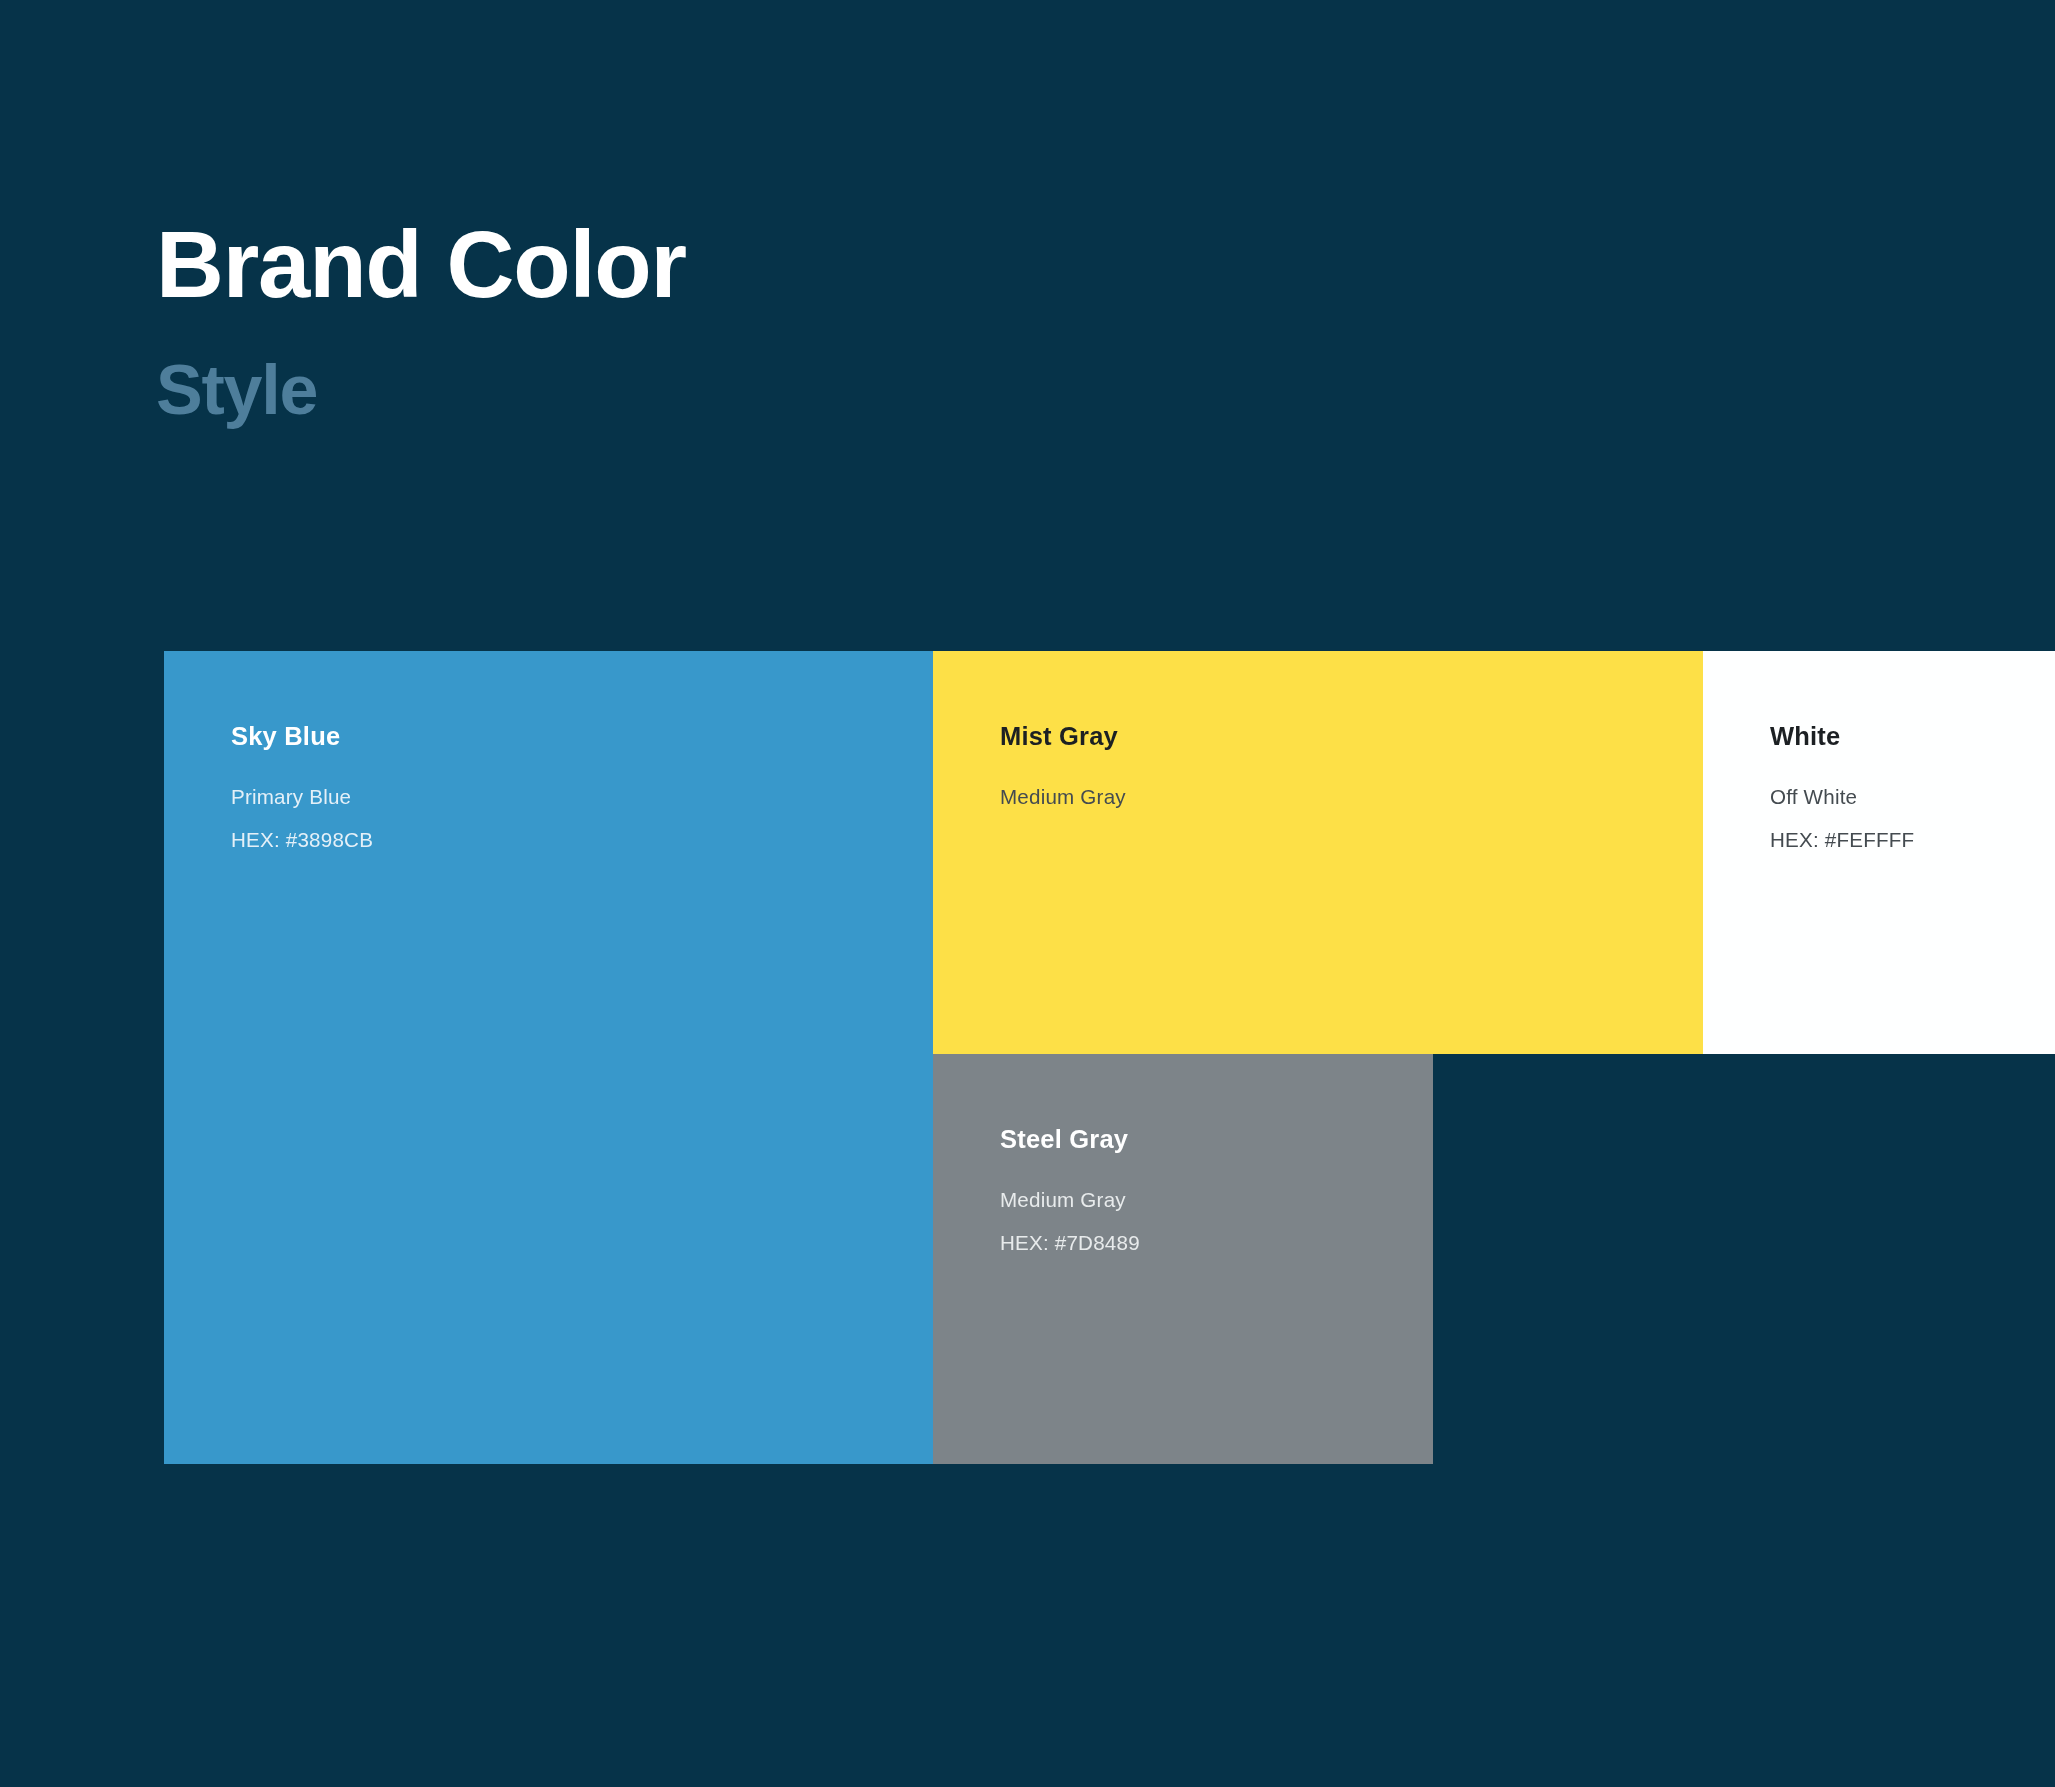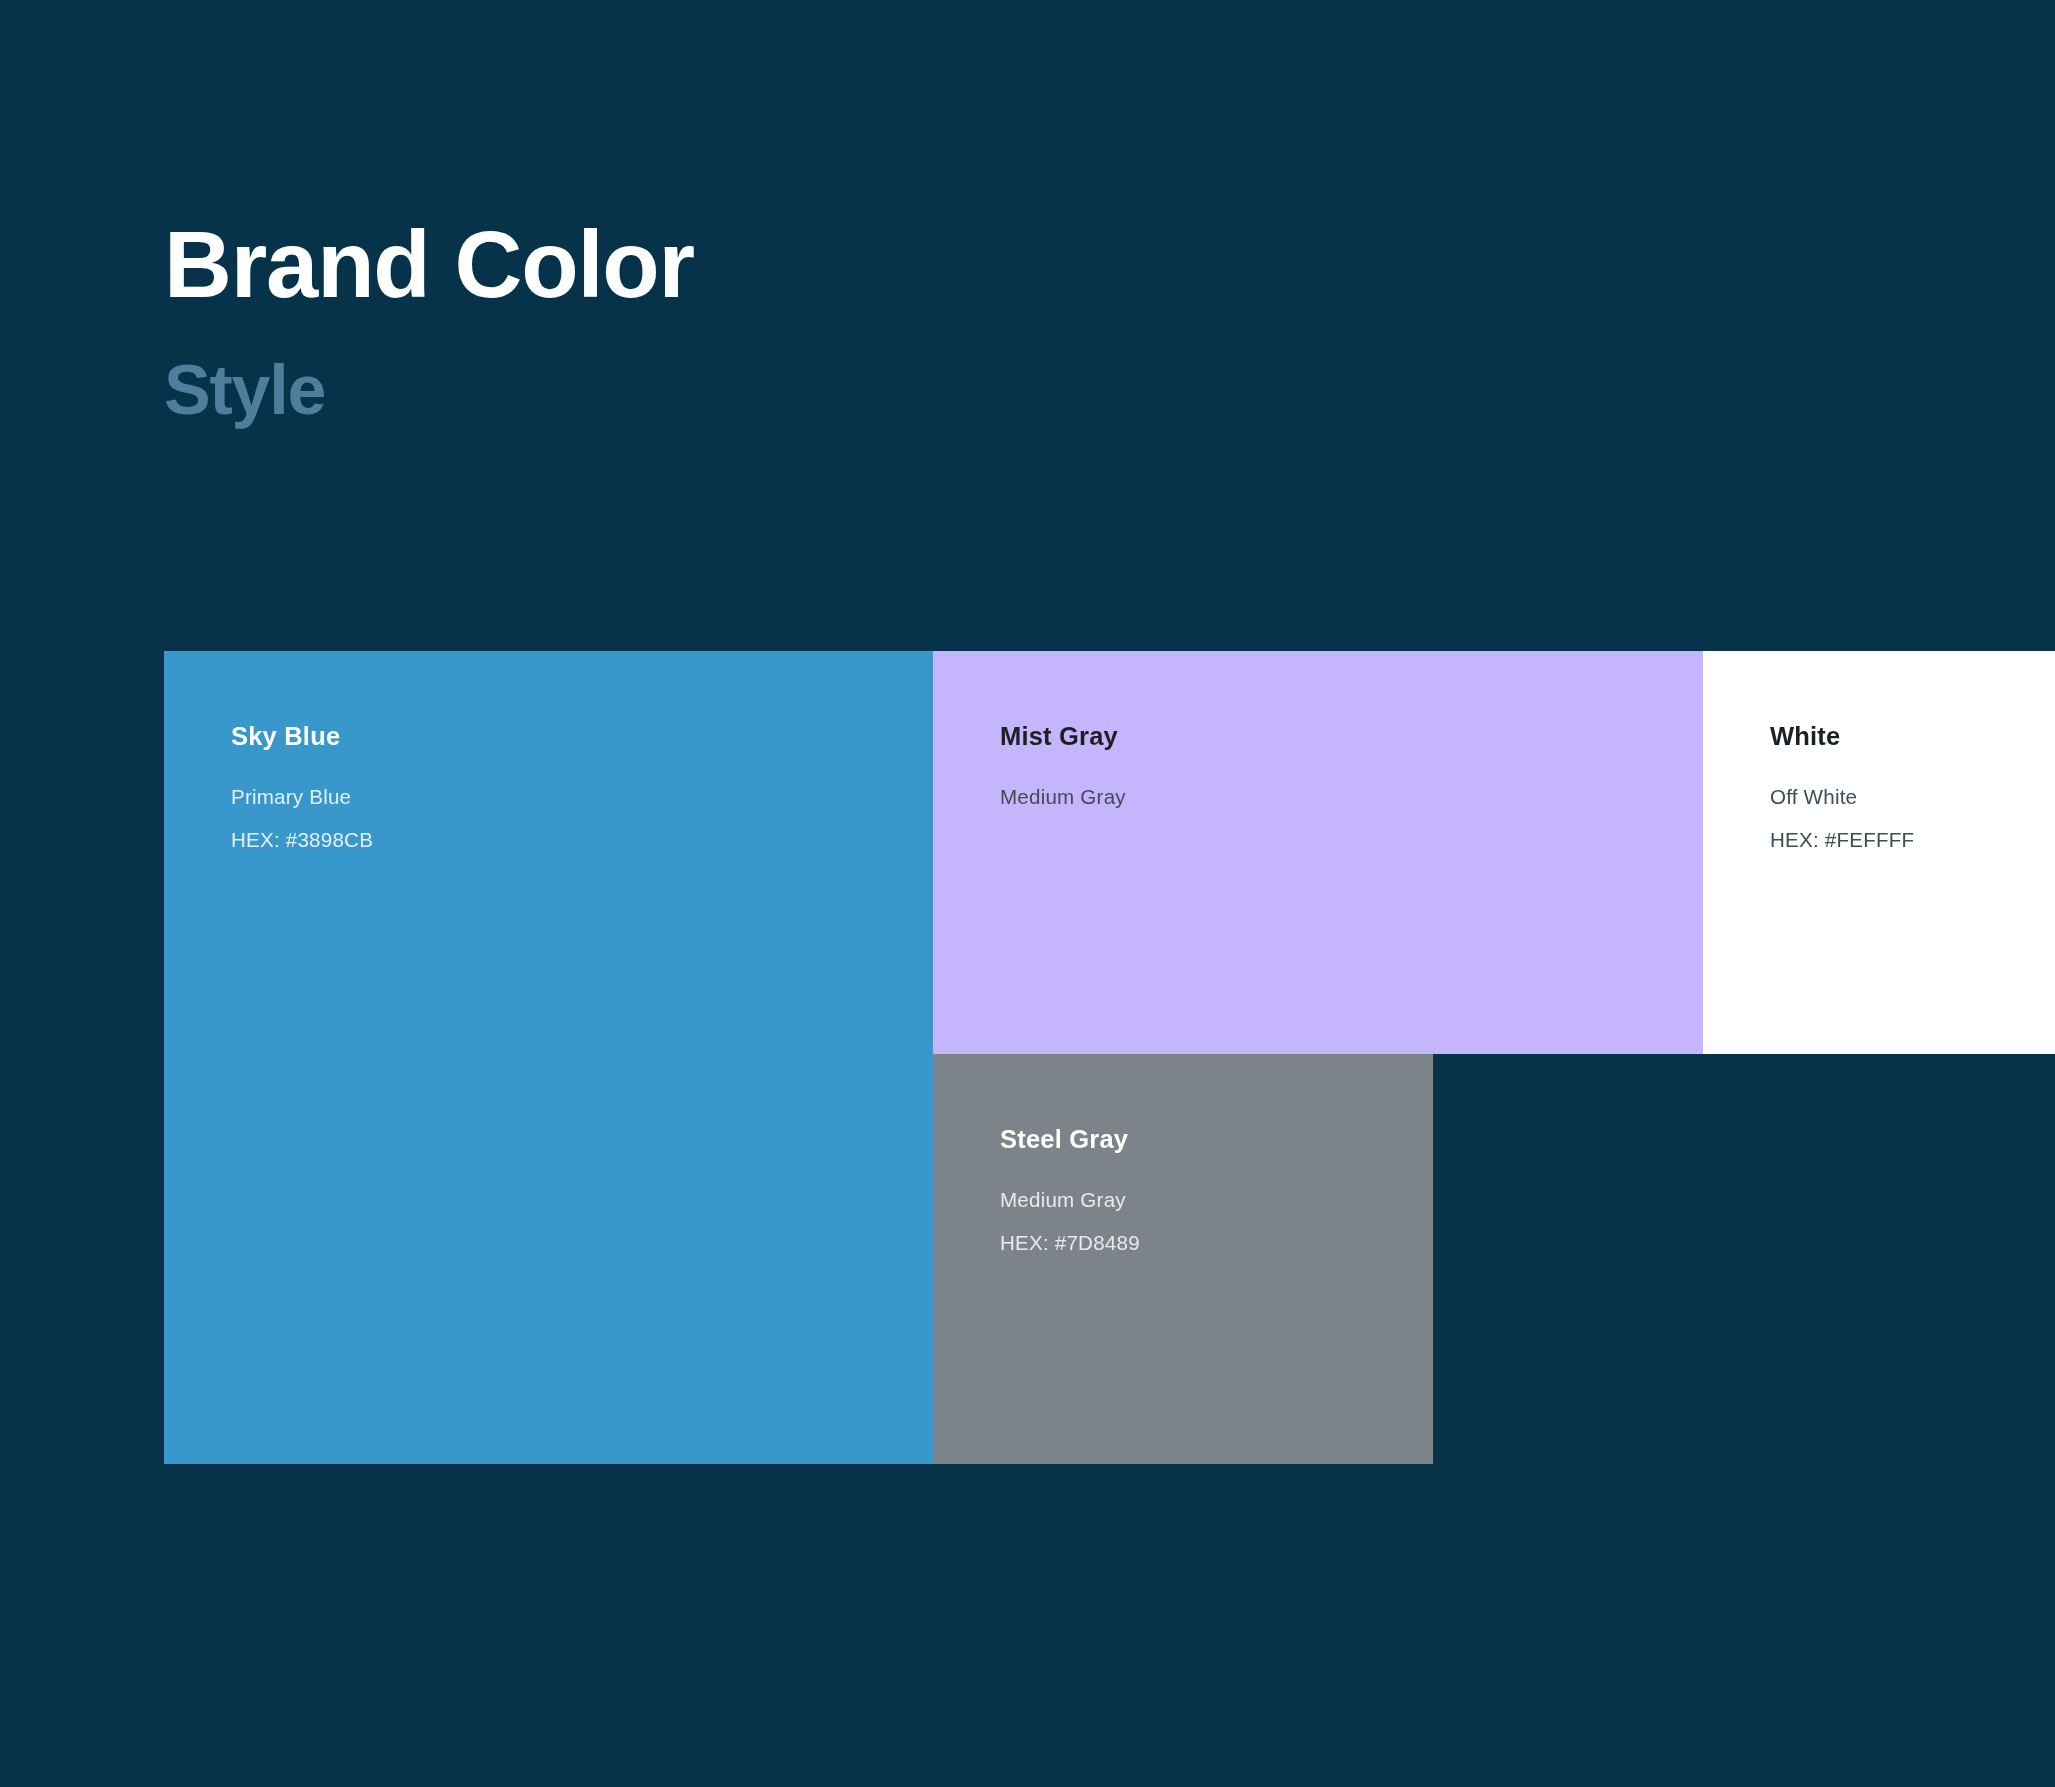--- a/index.html
+++ b/index.html
@@ -11,21 +11,21 @@
     height: 1788px;
     background: #063349;
     font-family: "Liberation Sans", sans-serif;
     overflow: hidden;
     position: relative;
   }
 
   
   .heading-block {
     position: absolute;
-    left: 164px;
+    left: 156px;
     top: 218px;
     width: 1233px;
   }
   .title-main {
     font-size: 94px;
     font-weight: 700;
     line-height: 1.0;
     letter-spacing: -1.2px;
     color: #FFFFFF;
     margin: 0;
@@ -141,21 +141,21 @@
         <p class="swatch-desc">Primary Blue</p>
         <p class="swatch-hex">HEX: #3898CB</p>
       </div>
     </div>
   </div>
 
   <div class="grid-col-stack">
 
     <div class="stack-row">
       <div class="stack-cell">
-        <div class="swatch tone-on-light" id="swatch-mist-gray" style="background-color: #c4b5fd;">
+        <div class="swatch tone-on-light" id="swatch-mist-gray" style="background-color: #fde047;">
           <p class="swatch-name">Mist Gray</p>
           <div class="swatch-meta">
             <p class="swatch-desc">Medium Gray</p>
           </div>
         </div>
       </div>
       <div class="stack-cell narrow">
         <div class="swatch tone-on-light" id="swatch-white" style="background-color: rgb(254, 255, 255);">
           <p class="swatch-name">White</p>
           <div class="swatch-meta">

